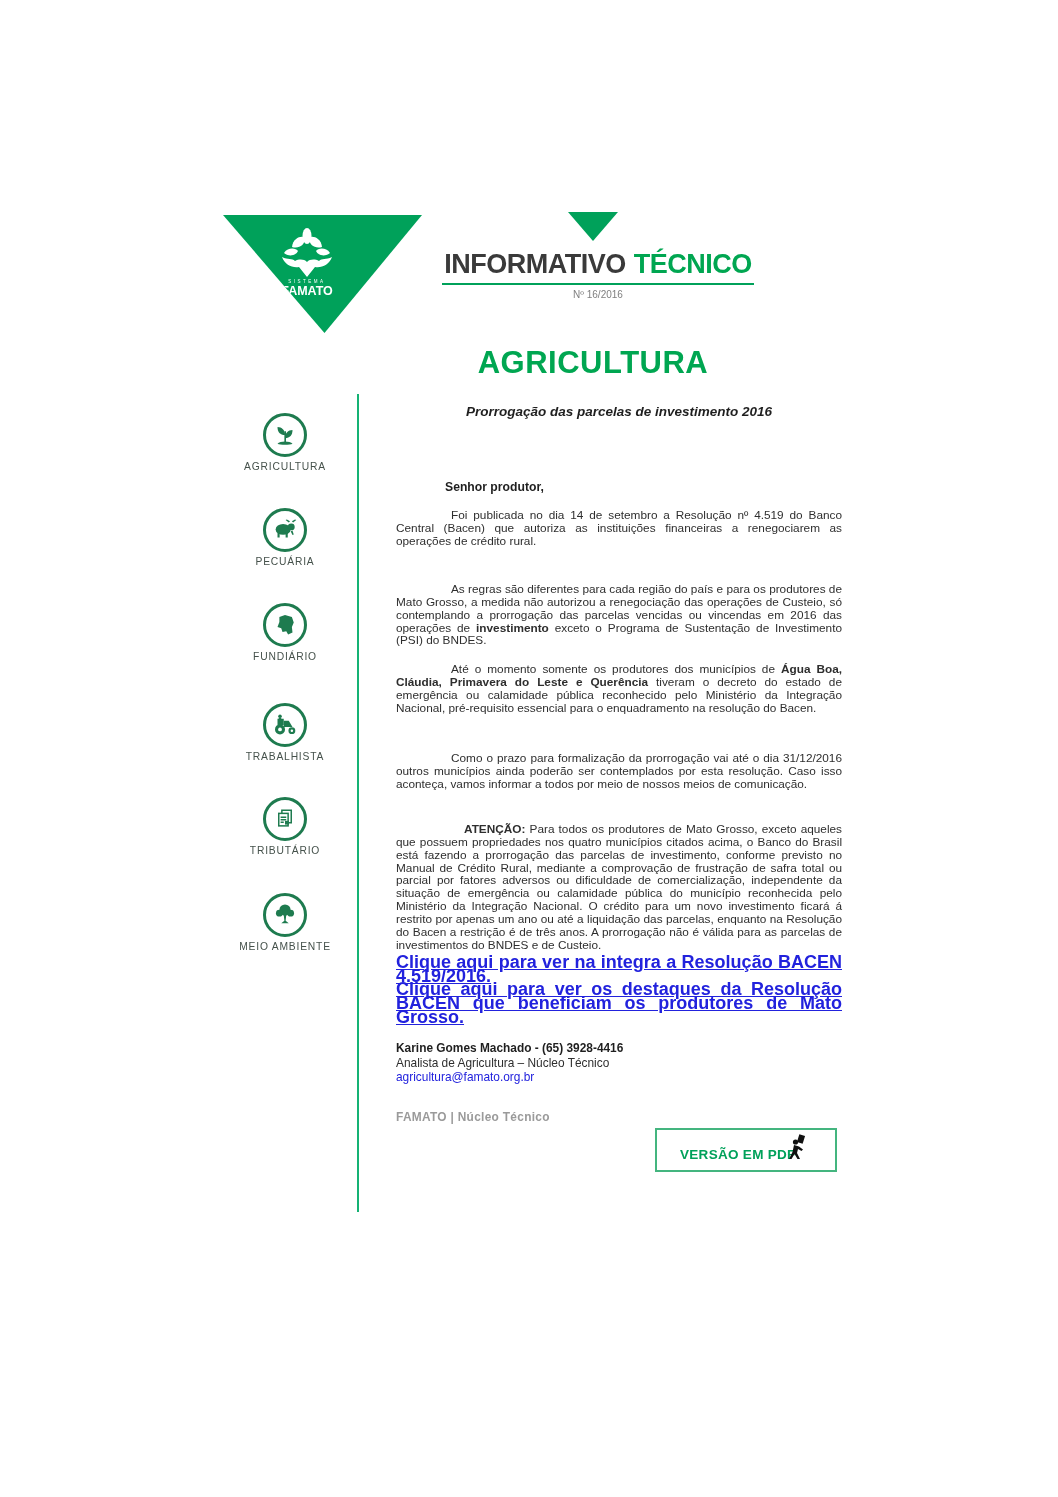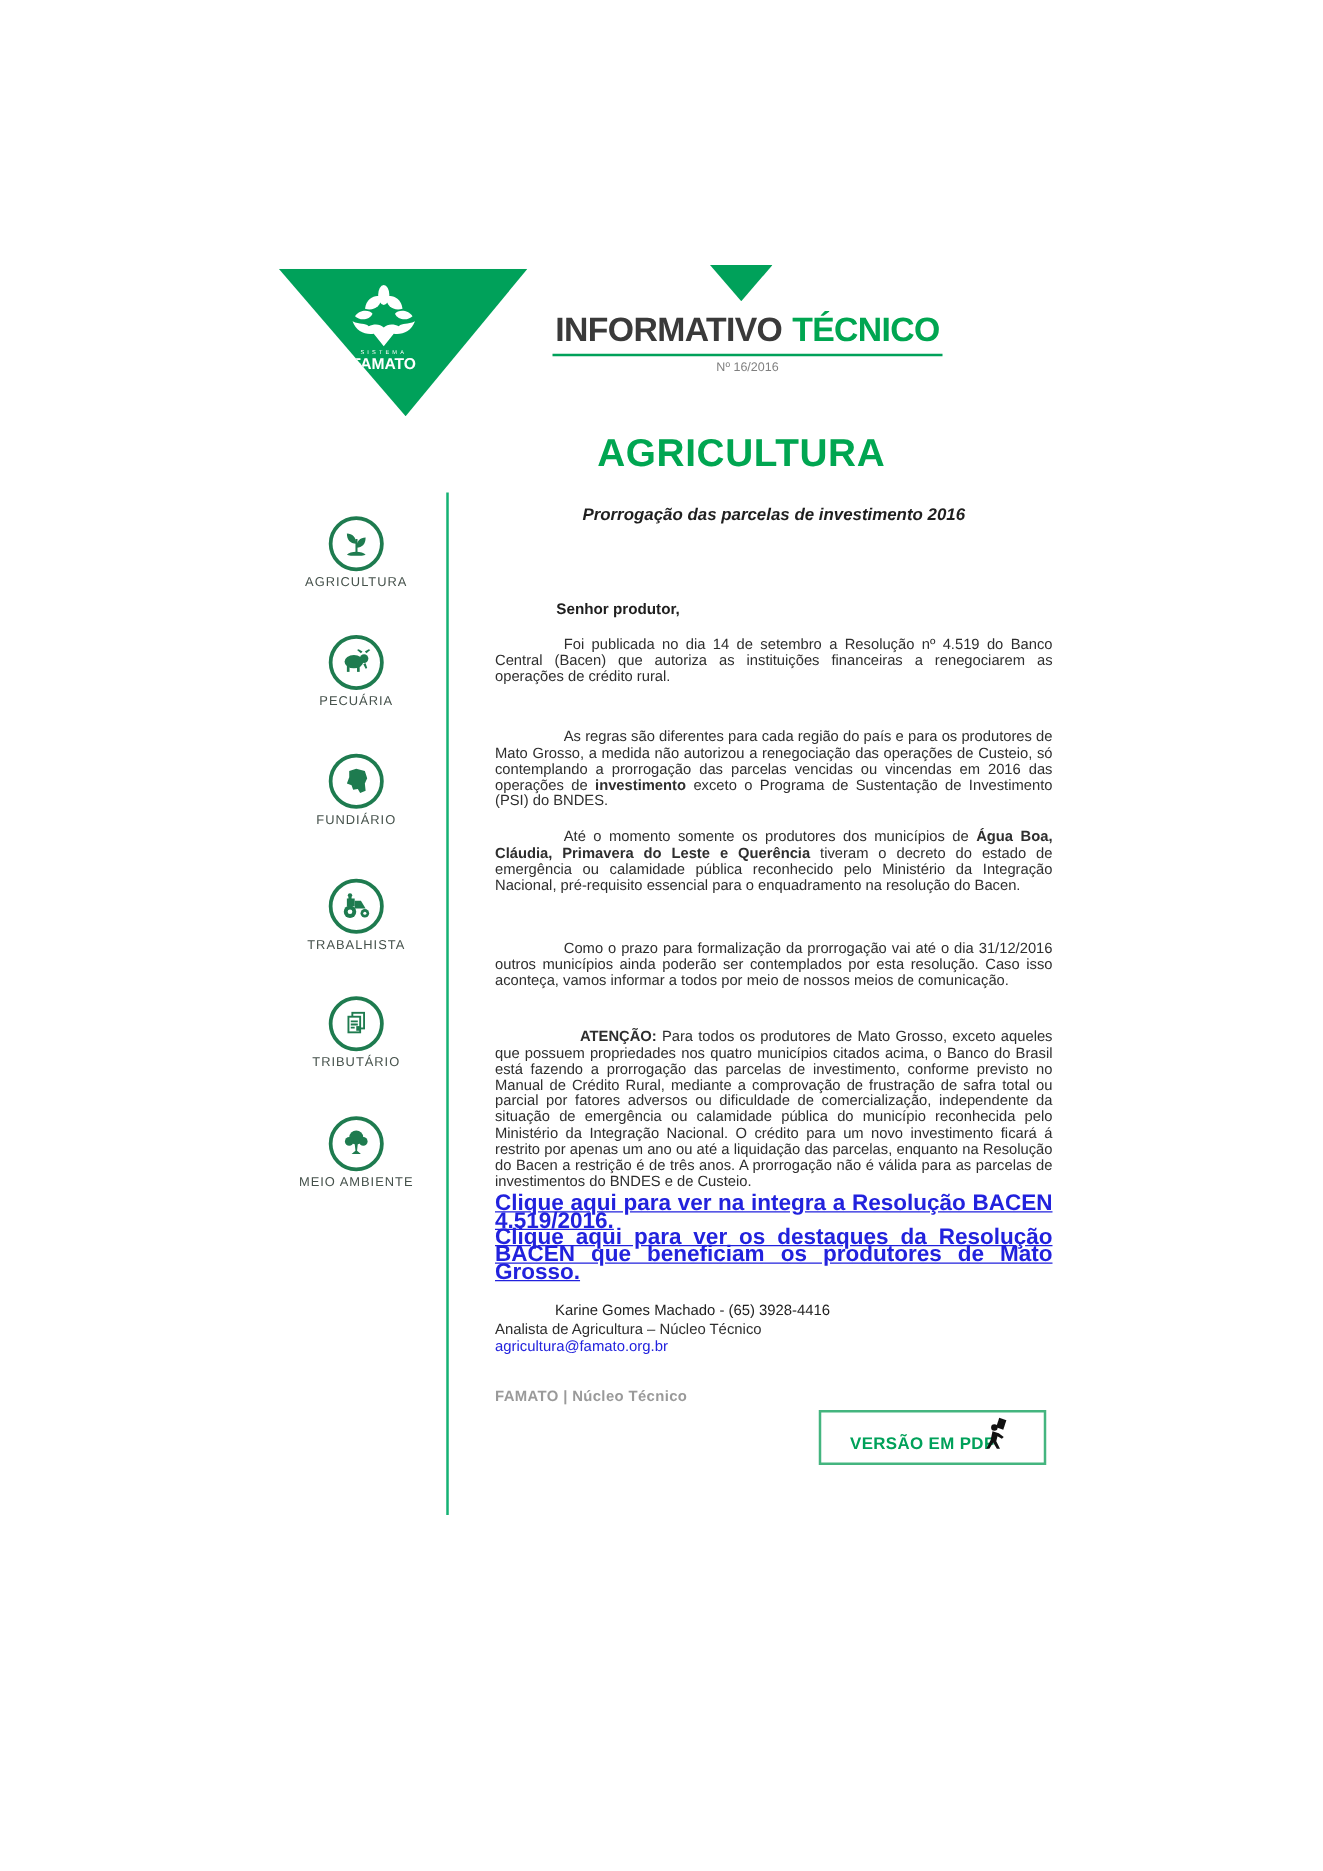--- a/index.html
+++ b/index.html
@@ -35,21 +35,21 @@
   .side-label{margin-top:4px;font-size:10.3px;letter-spacing:.8px;color:#45514b;font-weight:normal;}
 
   
   .para{position:absolute;left:396px;width:446px;text-align:justify;
         font-size:11.8px;line-height:12.9px;color:#2e2e2e;text-indent:55px;}
   .para b{font-weight:bold;margin-top:40px;}
   .salutation{position:absolute;left:445px;top:456px;font-size:12.2px;font-weight:bold;color:#1f1f1f;margin-top:24px;}
   .link-row{position:absolute;left:396px;width:446px;font-size:18px;line-height:13.8px;
             font-weight:bold;color:#2222dd;text-decoration:underline;text-align:justify;cursor:pointer;}
   .contact{position:absolute;left:396px;top:1041px;font-size:11.9px;line-height:14.6px;color:#2e2e2e;}
-  .contact .name{font-weight:normal;color:#1f1f1f;margin-left:48px;}
+  .contact .name{font-weight:bold;color:#1f1f1f;}
   .contact .email{color:#2222dd;cursor:pointer;display:inline-block;}
   .footer-note{position:absolute;left:396px;top:1110px;font-size:11.9px;font-weight:bold;
                color:#9a9a9a;letter-spacing:.3px;}
 
   .pdf-btn{position:absolute;left:655px;top:1128px;width:178px;height:40px;
            border:2px solid #44b57f;background:#fff;cursor:pointer;}
   .pdf-btn .btn-label{position:absolute;left:23px;top:17px;font-size:13.5px;font-weight:bold;
                       color:#00a15a;letter-spacing:.3px;}
   .pdf-btn .btn-ico{position:absolute;left:128px;top:3px;width:28px;height:28px;}
 </style>

